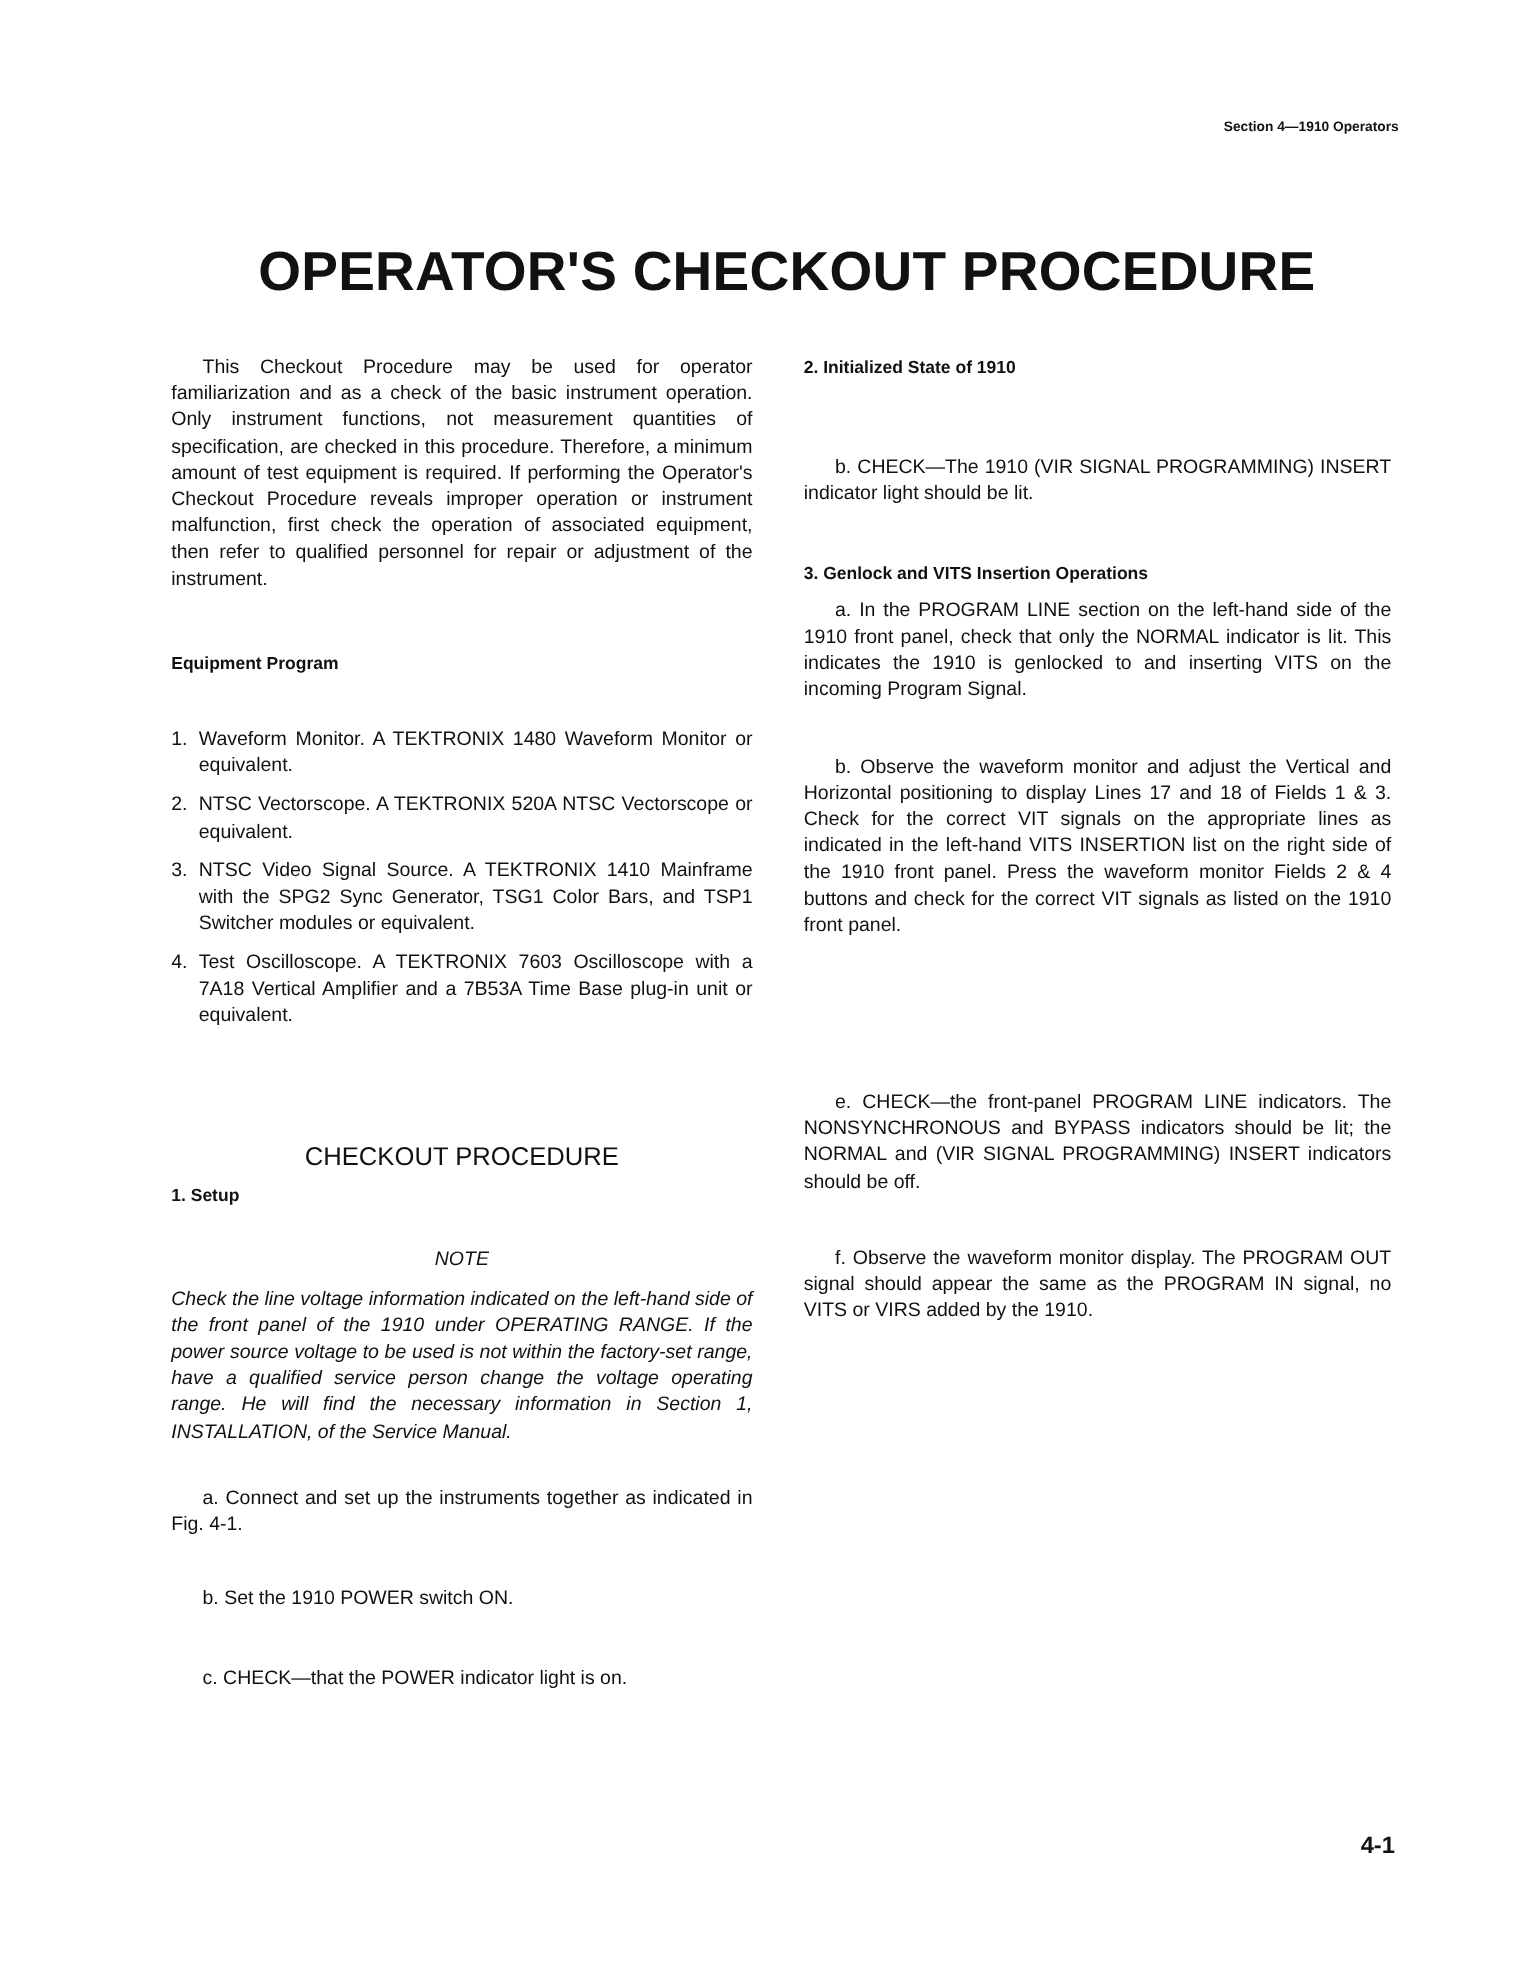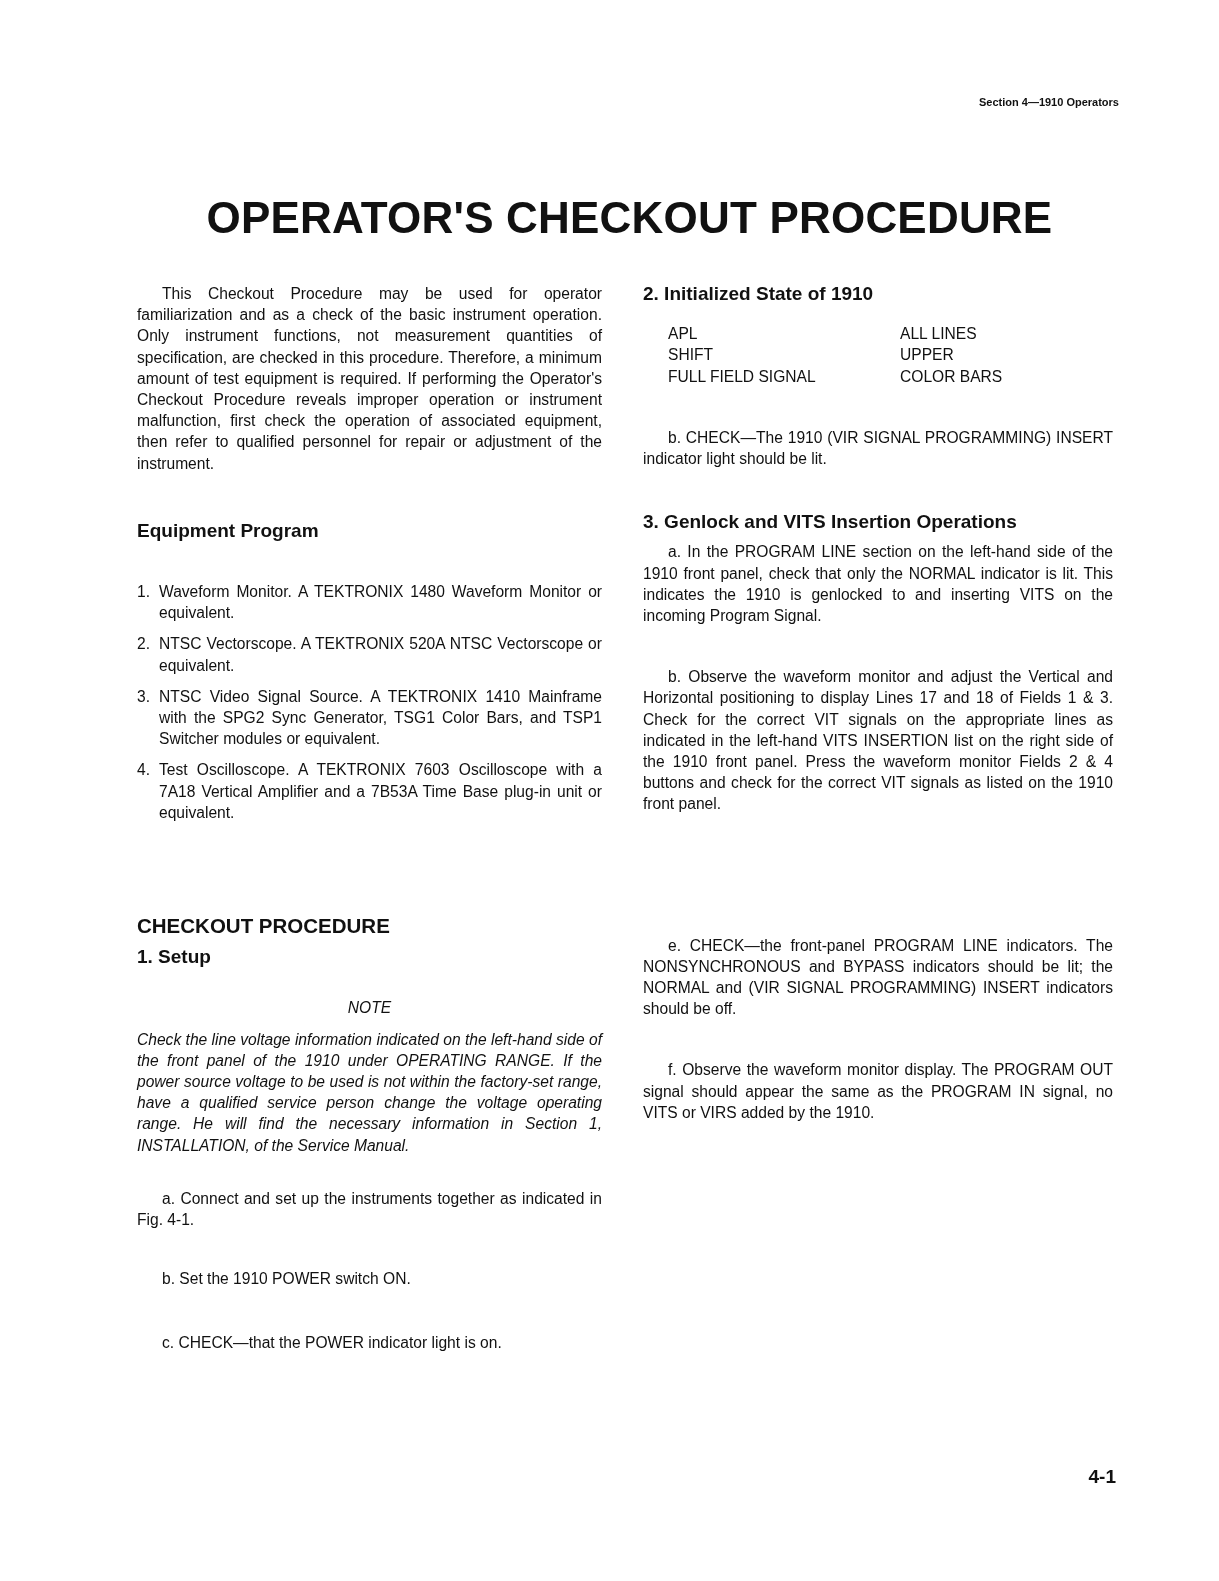--- a/index.html
+++ b/index.html
@@ -13,22 +13,22 @@
   }
   .title {
     position: absolute; top: 193px; left: 0; width: 1259px; text-align: center;
     font-weight: bold; font-size: 44px; letter-spacing: 0.2px;
   }
   .col { position: absolute; top: 283px; }
   .col-left { left: 137px; width: 465px; }
   .col-right { left: 643px; width: 470px; }
   p, .li { font-size: 15.6px; line-height: 21.2px; margin: 0; text-align: justify; }
   .indent { text-indent: 25px; }
-  .h3 { font-weight: bold; font-size: 19px; margin: 0; }
-  .center-h { text-align: left; font-weight: bold; font-size: 20.5px; margin: 0; }
+  .h3 { font-weight: bold; font-size: 14px; margin: 0; }
+  .center-h { text-align: center; font-weight: normal; font-size: 20.5px; margin: 0; }
   .note-title { text-align: center; font-style: italic; font-size: 15.6px; margin: 0; }
   .italic { font-style: italic; }
   .li { display: flex; }
   .li .num { width: 22px; flex: 0 0 22px; }
   .li .txt { flex: 1; text-align: justify; }
   .led-table { display: grid; grid-template-columns: 232px 200px; margin-left: 25px; font-size: 15.6px; line-height: 21.2px; }
   .page-num { position: absolute; top: 1466px; right: 103px; font-weight: bold; font-size: 19px; }
 </style>
 </head>
 <body>
@@ -77,28 +77,20 @@
   <div style="height:38px"></div>
   <p class="indent">b. Set the 1910 POWER switch ON.</p>
   <div style="height:42px"></div>
   <p class="indent">c. CHECK—that the POWER indicator light is on.</p>
 </div>
 
 <div class="col col-right">
   <p class="h3">2. Initialized State of 1910</p>
   <div style="height:9px"></div>
   <div style="height:10px"></div>
-  <div class="led-table">
-    <span>APL</span>
-    <span>ALL LINES</span>
-    <span>SHIFT</span>
-    <span>UPPER</span>
-    <span>FULL FIELD SIGNAL</span>
-    <span>COLOR BARS</span>
-  </div>
   <div style="height:40px"></div>
   <p class="indent">b. CHECK—The 1910 (VIR SIGNAL PROGRAMMING) INSERT indicator light should be lit.</p>
 
   <div style="height:42px"></div>
   <p class="h3">3. Genlock and VITS Insertion Operations</p>
   <div style="height:9px"></div>
   <p class="indent">a. In the PROGRAM LINE section on the left-hand side of the 1910 front panel, check that only the NORMAL indicator is lit. This indicates the 1910 is genlocked to and inserting VITS on the incoming Program Signal.</p>
   <div style="height:40px"></div>
   <p class="indent">b. Observe the waveform monitor and adjust the Vertical and Horizontal positioning to display Lines 17 and 18 of Fields 1 &amp; 3. Check for the correct VIT signals on the appropriate lines as indicated in the left-hand VITS INSERTION list on the right side of the 1910 front panel. Press the waveform monitor Fields 2 &amp; 4 buttons and check for the correct VIT signals as listed on the 1910 front panel.</p>
   <div style="height:40px"></div>

